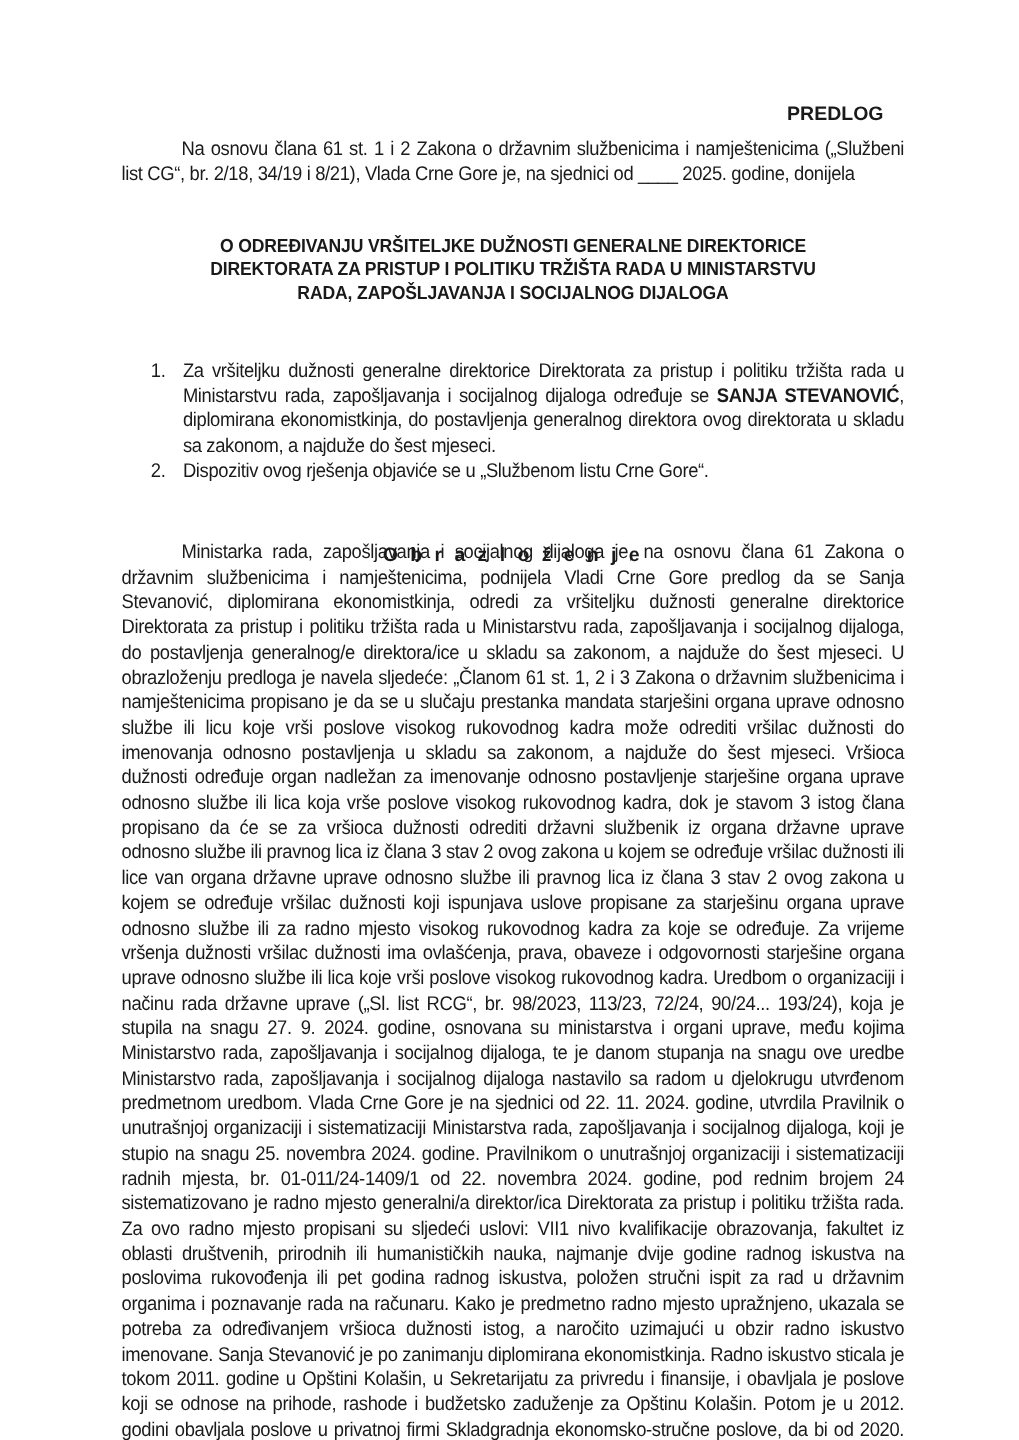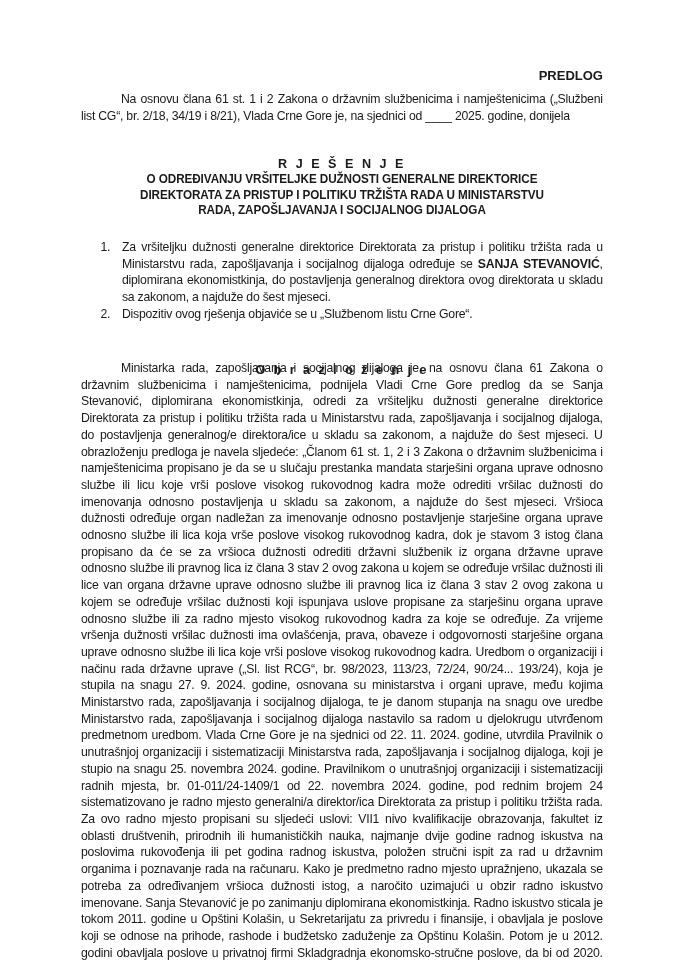--- a/index.html
+++ b/index.html
@@ -1,21 +1,21 @@
 <!DOCTYPE html>
 <html><head>
 <meta charset="utf-8">
 <style>
   html, body { margin: 0; padding: 0; background: #ffffff; }
   body { width: 679px; height: 960px; overflow: hidden; position: relative;
          font-family: "Liberation Sans", sans-serif; color: #1a1a1a; }
   .page { position: absolute; left: 81px; top: 0; width: 522px; }
   .txt { font-size: 13.2px; line-height: 16.7px; letter-spacing: -0.25px;
          transform: scaleX(0.93); transform-origin: left top; width: 561px; }
-  .predlog { position: absolute; top: 68px; right: 0; font-weight: bold; font-size: 13px; letter-spacing: 0; text-align: center; }
+  .predlog { position: absolute; top: 68px; right: 14px; font-weight: bold; font-size: 13px; letter-spacing: 0; text-align: center; }
   .intro { position: absolute; top: 91px; text-align: justify; text-indent: 43px; margin: 0; }
   .heading { position: absolute; top: 157px; left: 0; width: 522px; text-align: center;
              font-weight: bold; font-size: 12.6px; line-height: 15.3px; }
   .heading .t1 { letter-spacing: 2.5px; }
   .heading .sub { transform: scaleX(0.93); letter-spacing: -0.1px; }
   .list { position: absolute; top: 239px; left: 0; margin: 0; padding: 0; list-style: none; }
   .list li { position: relative; padding-left: 44px; text-align: justify; }
   .list li .num { position: absolute; left: 21px; top: 0; }
   .list li b { font-weight: bold; }
   .obraz { position: absolute; top: 326px; left: 0; width: 522px; text-align: center;
@@ -24,21 +24,20 @@
 </style>
 </head>
 <body>
 
 <div class="page">
   <div class="predlog">PREDLOG</div>
 
   <p class="intro txt">Na osnovu člana 61 st. 1 i 2 Zakona o državnim službenicima i namještenicima („Službeni list CG“, br. 2/18, 34/19 i 8/21), Vlada Crne Gore je, na sjednici od ____ 2025. godine, donijela</p>
 
   <div class="heading">
-    <div class="t1">R J E Š E N J E</div>
     <div class="sub">O ODREĐIVANJU VRŠITELJKE DUŽNOSTI GENERALNE DIREKTORICE</div>
     <div class="sub">DIREKTORATA ZA PRISTUP I POLITIKU TRŽIŠTA RADA U MINISTARSTVU</div>
     <div class="sub">RADA, ZAPOŠLJAVANJA I SOCIJALNOG DIJALOGA</div>
   </div>
 
   <ol class="list txt">
     <li>
       <span class="num">1.</span><span>Za vršiteljku dužnosti generalne direktorice Direktorata za pristup i politiku tržišta rada u Ministarstvu rada, zapošljavanja i socijalnog dijaloga određuje se </span><b>SANJA STEVANOVIĆ</b><span>, diplomirana ekonomistkinja, do postavljenja generalnog direktora ovog direktorata u skladu sa zakonom, a najduže do šest mjeseci.</span>
     </li>
     <li>

